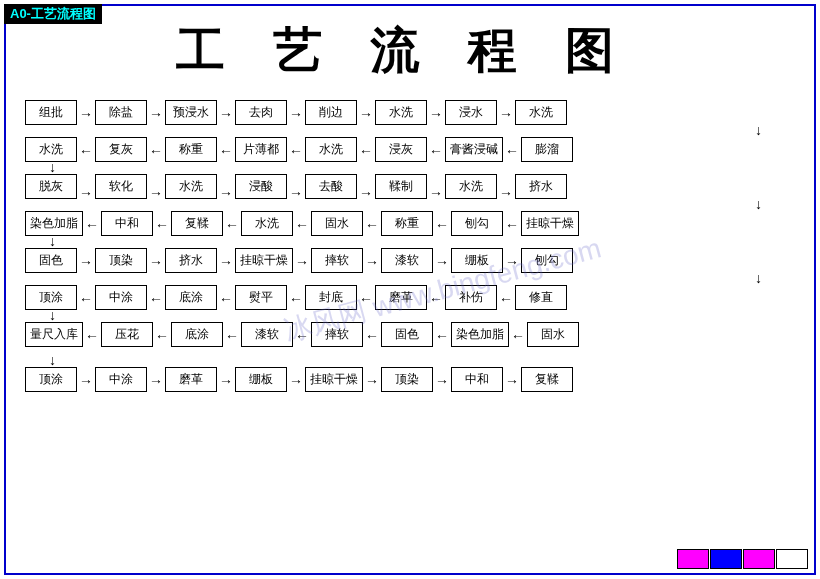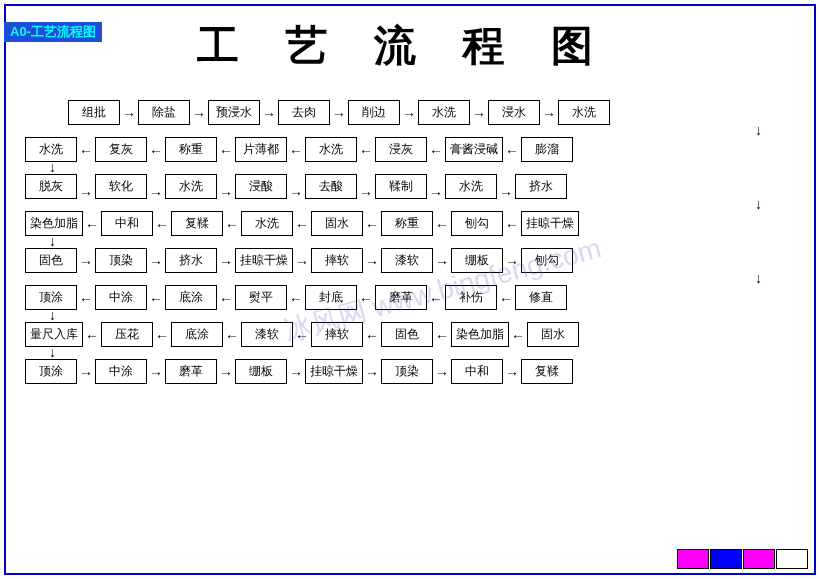--- a/index.html
+++ b/index.html
@@ -15,27 +15,26 @@
       top: 4px;
       left: 4px;
       width: 812px;
       height: 571px;
       border: 2px solid #0000cc;
     }
     .title-bar {
       position: absolute;
       top: 4px;
       left: 4px;
-      background: #1d4ed8;
+      background: #000000;
       color: #00ffff;
       font-size: 13px;
       font-weight: bold;
       padding: 1px 6px;
       font-family: Arial, sans-serif;
-      margin-top: 18px;
     }
     .box {
       border: 1.5px solid #000;
       padding: 3px 4px;
       font-size: 12px;
       font-family: 'SimSun', '宋体', serif;
       white-space: nowrap;
       min-width: 52px;
       text-align: center;
       background: #fff;
@@ -59,27 +58,27 @@
       z-index: 10;
     }
   </style>
 </head>
 <body>
 
 <div class="outer-border"></div>
 
 <div class="title-bar">A0-工艺流程图</div>
 
-<div style="position:absolute; top:18px; left:0; right:12px; text-align:center; font-size:42px; font-weight:bold; letter-spacing:18px; color:#000; font-family:'KaiTi','楷体',serif;">工 艺 流 程 图</div>
+<div style="position:absolute; top:18px; left:0; right:12px; text-align:center; font-size:49px; font-weight:bold; letter-spacing:18px; color:#000; font-family:'KaiTi','楷体',serif;">工 艺 流 程 图</div>
 
 <div class="watermark">冰风网 www.bingfeng.com</div>
 
 <div style="position:absolute; top:100px; left:25px; right:25px;">
 
-  <div style="display:flex; align-items:center; margin-bottom:0;margin-left:43px;">
+  <div style="display:flex; align-items:center; margin-bottom:0;">
     <div class="box">组批</div>
     <span class="arrow-r">→</span>
     <div class="box">除盐</div>
     <span class="arrow-r">→</span>
     <div class="box">预浸水</div>
     <span class="arrow-r">→</span>
     <div class="box">去肉</div>
     <span class="arrow-r">→</span>
     <div class="box">削边</div>
     <span class="arrow-r">→</span>
@@ -197,21 +196,21 @@
     <span class="arrow-r">←</span>
     <div class="box">补伤</div>
     <span class="arrow-r">←</span>
     <div class="box">修直</div>
   </div>
 
   <div style="display:flex; align-items:center; height:12px;">
     <span style="font-size:14px; padding-left:24px;">↓</span>
   </div>
 
-  <div style="display:flex; align-items:center; margin-bottom:0;">
+  <div style="display:flex; align-items:center; margin-bottom:8px;">
     <div class="box">量尺入库</div>
     <span class="arrow-r">←</span>
     <div class="box">压花</div>
     <span class="arrow-r">←</span>
     <div class="box">底涂</div>
     <span class="arrow-r">←</span>
     <div class="box">漆软</div>
     <span class="arrow-r">←</span>
     <div class="box">摔软</div>
     <span class="arrow-r">←</span>

